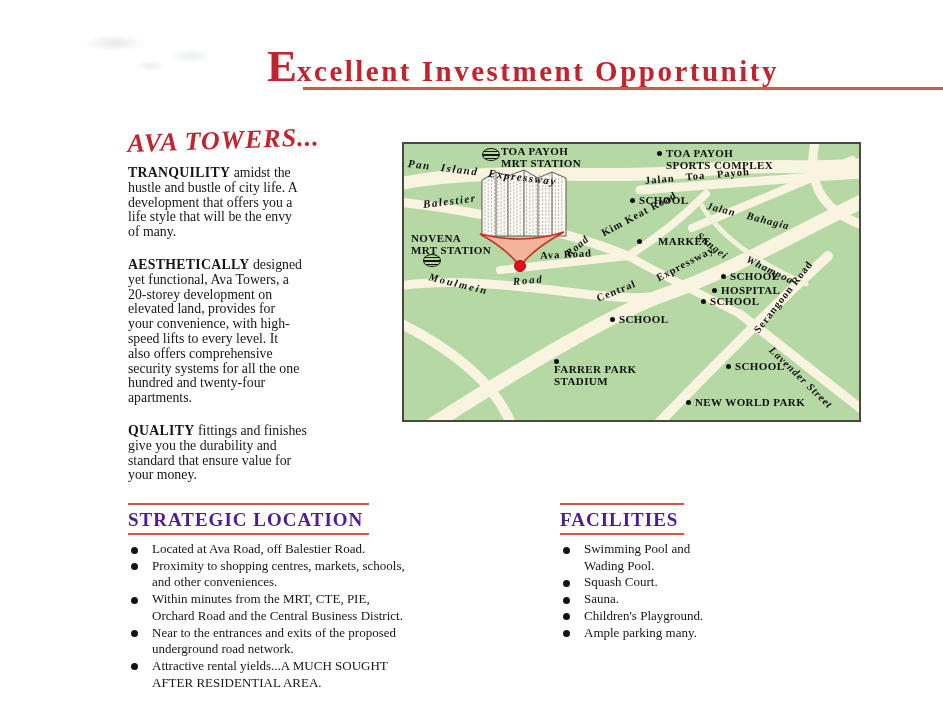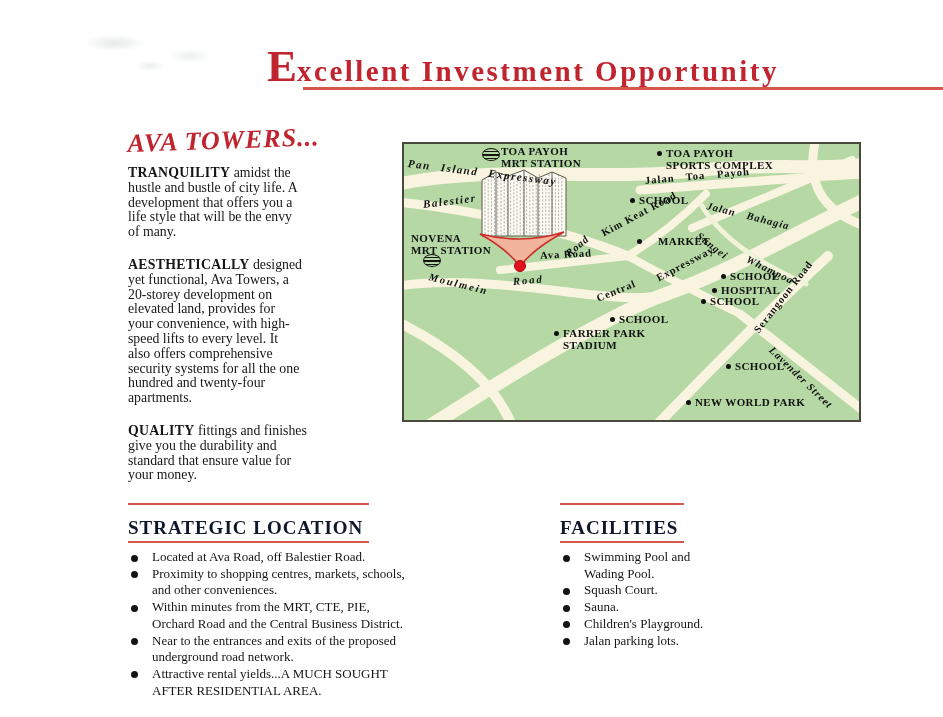--- a/index.html
+++ b/index.html
@@ -54,23 +54,23 @@
   .dotb { width:5px; height:5px; background:#101010; border-radius:50%; margin:3px 4px 0 0; flex:none; }
   .mrt-logo {
     position:absolute; width:16px; height:11px; border:1.5px solid #15150f; border-radius:50%;
     background:repeating-linear-gradient(180deg, transparent 0 2px, #15150f 2px 3.5px);
   }
   
   .section { position:absolute; top:503px; }
   #strategic { left:128px; width:448px; }
   #facilities { left:560px; width:330px; }
   .section-heading {
-    display:inline-block; font-size:19px; font-weight:bold; letter-spacing:1px; color:#0f172a;
+    display:inline-block; font-size:19px; font-weight:bold; letter-spacing:1px; color:#4c1d95;
     border-top:2.5px solid var(--rule-red); border-bottom:2.5px solid var(--rule-red);
-    padding:12px 6px 2px 0;
+    padding:4px 6px 2px 0;
   }
   ul.blist { list-style:none; margin:6px 0 0 0; padding:0; font-size:13px; line-height:16.7px; }
   ul.blist li { position:relative; padding-left:24px; white-space:pre-line; }
   ul.blist li::before {
     content:""; position:absolute; left:3px; top:5.5px;
     width:7px; height:7px; border-radius:50%; background:#141414;
   }
 </style>
 </head>
 <body>
@@ -152,21 +152,21 @@
         <div class="mlabel road it" style="left: 294px; top: 85px; transform: rotate(38deg); letter-spacing: 1px;"><span>Sungei</span></div>
         <div class="mlabel road it" style="left: 343px; top: 109px; transform: rotate(26deg); letter-spacing: 1px;"><span>Whampoa</span></div>
         <div class="mlabel station" style="left: 7px; top: 89px;"><span>NOVENA
 MRT STATION</span></div>
         <div class="mlabel road" style="left: 136px; top: 106px; transform: rotate(-3deg); letter-spacing: 1px;"><span>Ava Road</span></div>
         <div class="mlabel road it" style="left: 25px; top: 127px; transform: rotate(14deg); letter-spacing: 2px;"><span>Moulmein</span></div>
         <div class="mlabel road it" style="left: 109px; top: 132px; transform: rotate(-5deg); letter-spacing: 2px;"><span>Road</span></div>
         <div class="mlabel road" style="left: 193px; top: 149px; transform: rotate(-22deg); letter-spacing: 1px;"><span>Central</span></div>
         <div class="mlabel road" style="left: 253px; top: 129px; transform: rotate(-28deg); letter-spacing: 1px;"><span>Expressway</span></div>
         <div class="mlabel place" style="left: 206px; top: 170px;"><span class="dotb"></span><span>SCHOOL</span></div>
-        <div class="mlabel place" style="left: 150px; top: 184px;"><span class="dotb"></span><span>FARRER PARK
+        <div class="mlabel place" style="left: 150px; top: 212px; flex-direction: column;"><span class="dotb"></span><span>FARRER PARK
 STADIUM</span></div>
         <div class="mlabel place" style="left: 317px; top: 127px;"><span class="dotb"></span><span>SCHOOL</span></div>
         <div class="mlabel place" style="left: 308px; top: 141px;"><span class="dotb"></span><span>HOSPITAL</span></div>
         <div class="mlabel place" style="left: 297px; top: 152px;"><span class="dotb"></span><span>SCHOOL</span></div>
         <div class="mlabel road" style="left: 352px; top: 182px; transform: rotate(-52deg); letter-spacing: 1px;"><span>Serangoon Road</span></div>
         <div class="mlabel road it" style="left: 367px; top: 199px; transform: rotate(44deg); letter-spacing: 1px;"><span>Lavender Street</span></div>
         <div class="mlabel place" style="left: 322px; top: 217px;"><span class="dotb"></span><span>SCHOOL</span></div>
         <div class="mlabel place" style="left: 282px; top: 253px;"><span class="dotb"></span><span>NEW WORLD PARK</span></div>
         <span class="mrt-logo" style="left: 78px; top: 4px;"></span>
         <span class="mrt-logo" style="left: 19px; top: 110px;"></span>
@@ -189,17 +189,17 @@
   </div>
 
   <div class="section" id="facilities">
     <div class="section-heading">FACILITIES</div>
     <ul class="blist">
         <li>Swimming Pool and
 Wading Pool.</li>
         <li>Squash Court.</li>
         <li>Sauna.</li>
         <li>Children's Playground.</li>
-        <li>Jalan parking lots.</li>
+        <li>Ample parking many.</li>
       </ul>
   </div>
 
 </div>
 
 </body></html>

